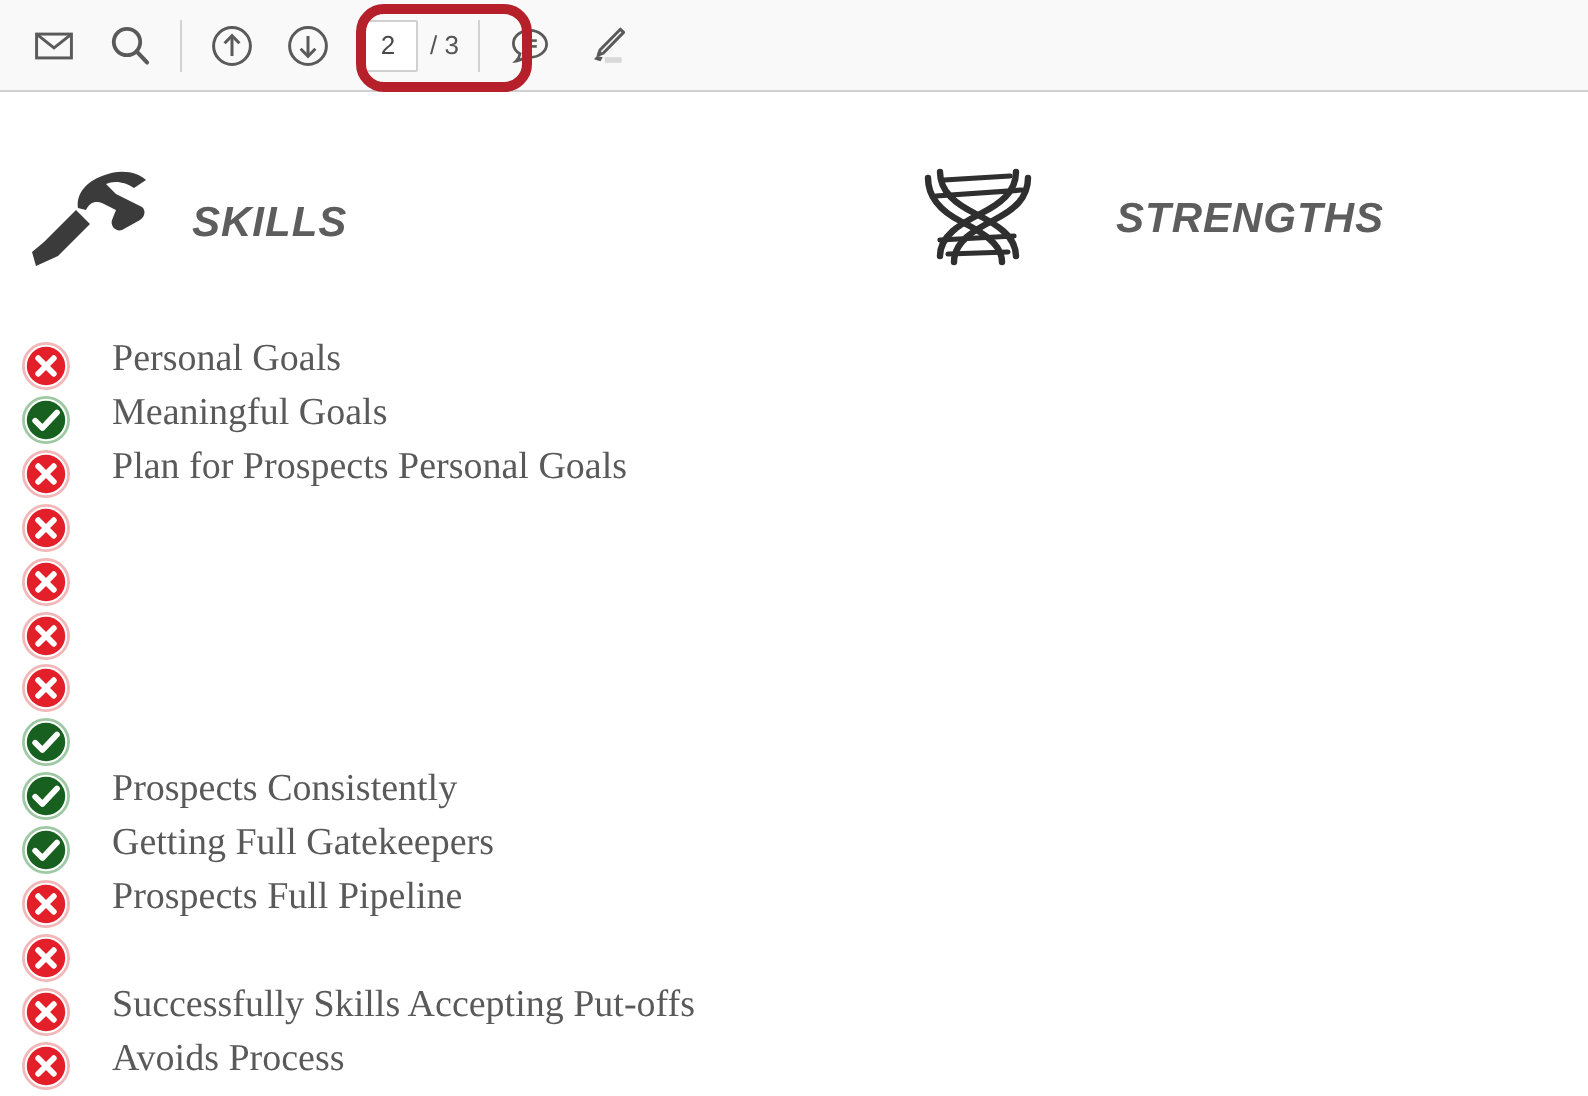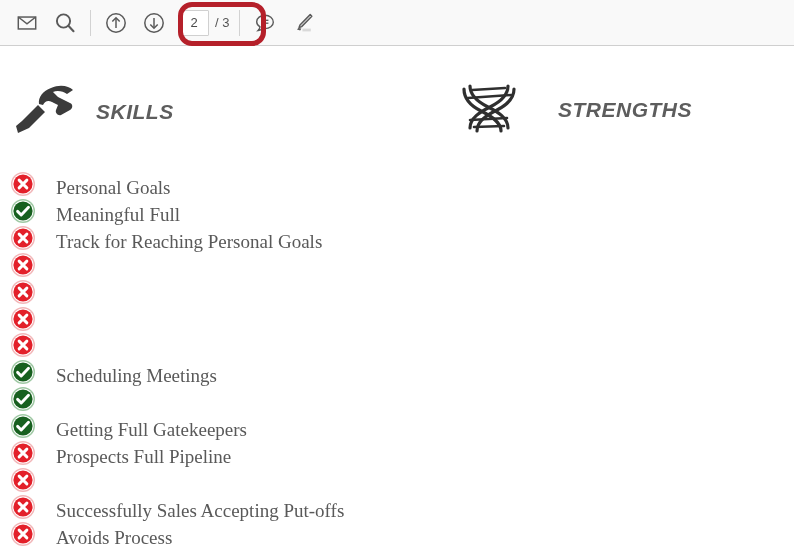--- a/index.html
+++ b/index.html
@@ -57,21 +57,21 @@
   .head-title{
     font-size:30px;font-weight:bold;font-style:italic;
     color:#5d5d5d;letter-spacing:0.5px;margin-left:18px;
     font-variant:small-caps;text-transform:lowercase;
     font-family:"Liberation Sans",sans-serif;white-space:nowrap;
   }
   .head-right .head-title{margin-left:36px;}
 
   .rows{position:absolute;left:0;top:0;width:100%;}
   .row{
-    position:absolute;display:flex;align-items:flex-end;height:27px;
+    position:absolute;display:flex;align-items:flex-start;height:27px;
   }
   .row-left{left:10px;}
   .badge{width:26px;height:26px;flex:0 0 26px;}
   .badge svg{display:block;}
   .row-label{
     margin-left:20px;font-size:19px;color:#595959;
     font-family:"Liberation Serif",serif;white-space:nowrap;line-height:1;
   }
 </style>
 </head>
@@ -178,32 +178,32 @@
           </div>
           <div class="row row-left" style="top: 150.9px;">
             <span class="badge">
               <svg width="26" height="26" viewBox="0 0 26 26">
                 <circle cx="13" cy="13" r="12" fill="#ffffff" opacity="0.9"></circle>
                 <circle cx="13" cy="13" r="11.3" fill="none" stroke="#9fc9a4" stroke-width="1.4"></circle>
                 <circle cx="13" cy="13" r="9.6" fill="#17601f"></circle>
                 <path d="M7.6 13.4 L11.2 17 L18.5 9.3" fill="none" stroke="#ffffff" stroke-width="2.9" stroke-linecap="round" stroke-linejoin="round"></path>
               </svg>
             </span>
-            <span class="row-label">Meaningful Full</span>
+            <span class="row-label">Meaningful Goals</span>
           </div>
           <div class="row row-left" style="top: 177.8px;">
             <span class="badge">
               <svg width="26" height="26" viewBox="0 0 26 26">
                 <circle cx="13" cy="13" r="12" fill="#ffffff" opacity="0.9"></circle>
                 <circle cx="13" cy="13" r="11.3" fill="none" stroke="#f2b7b9" stroke-width="1.4"></circle>
                 <circle cx="13" cy="13" r="9.6" fill="#e3202a"></circle>
                 <path d="M9.1 9.1 L16.9 16.9 M16.9 9.1 L9.1 16.9" stroke="#ffffff" stroke-width="2.9" stroke-linecap="round"></path>
               </svg>
             </span>
-            <span class="row-label">Track for Reaching Personal Goals</span>
+            <span class="row-label">Plan for Prospects Personal Goals</span>
           </div>
           <div class="row row-left" style="top: 204.7px;">
             <span class="badge">
               <svg width="26" height="26" viewBox="0 0 26 26">
                 <circle cx="13" cy="13" r="12" fill="#ffffff" opacity="0.9"></circle>
                 <circle cx="13" cy="13" r="11.3" fill="none" stroke="#f2b7b9" stroke-width="1.4"></circle>
                 <circle cx="13" cy="13" r="9.6" fill="#e3202a"></circle>
                 <path d="M9.1 9.1 L16.9 16.9 M16.9 9.1 L9.1 16.9" stroke="#ffffff" stroke-width="2.9" stroke-linecap="round"></path>
               </svg>
             </span>
@@ -240,31 +240,31 @@
           </div>
           <div class="row row-left" style="top: 312.3px;">
             <span class="badge">
               <svg width="26" height="26" viewBox="0 0 26 26">
                 <circle cx="13" cy="13" r="12" fill="#ffffff" opacity="0.9"></circle>
                 <circle cx="13" cy="13" r="11.3" fill="none" stroke="#9fc9a4" stroke-width="1.4"></circle>
                 <circle cx="13" cy="13" r="9.6" fill="#17601f"></circle>
                 <path d="M7.6 13.4 L11.2 17 L18.5 9.3" fill="none" stroke="#ffffff" stroke-width="2.9" stroke-linecap="round" stroke-linejoin="round"></path>
               </svg>
             </span>
-            <span class="row-label">Scheduling Meetings</span>
           </div>
           <div class="row row-left" style="top: 339.2px;">
             <span class="badge">
               <svg width="26" height="26" viewBox="0 0 26 26">
                 <circle cx="13" cy="13" r="12" fill="#ffffff" opacity="0.9"></circle>
                 <circle cx="13" cy="13" r="11.3" fill="none" stroke="#9fc9a4" stroke-width="1.4"></circle>
                 <circle cx="13" cy="13" r="9.6" fill="#17601f"></circle>
                 <path d="M7.6 13.4 L11.2 17 L18.5 9.3" fill="none" stroke="#ffffff" stroke-width="2.9" stroke-linecap="round" stroke-linejoin="round"></path>
               </svg>
             </span>
+            <span class="row-label">Prospects Consistently</span>
           </div>
           <div class="row row-left" style="top: 366.1px;">
             <span class="badge">
               <svg width="26" height="26" viewBox="0 0 26 26">
                 <circle cx="13" cy="13" r="12" fill="#ffffff" opacity="0.9"></circle>
                 <circle cx="13" cy="13" r="11.3" fill="none" stroke="#9fc9a4" stroke-width="1.4"></circle>
                 <circle cx="13" cy="13" r="9.6" fill="#17601f"></circle>
                 <path d="M7.6 13.4 L11.2 17 L18.5 9.3" fill="none" stroke="#ffffff" stroke-width="2.9" stroke-linecap="round" stroke-linejoin="round"></path>
               </svg>
             </span>
@@ -293,21 +293,21 @@
           </div>
           <div class="row row-left" style="top: 446.8px;">
             <span class="badge">
               <svg width="26" height="26" viewBox="0 0 26 26">
                 <circle cx="13" cy="13" r="12" fill="#ffffff" opacity="0.9"></circle>
                 <circle cx="13" cy="13" r="11.3" fill="none" stroke="#f2b7b9" stroke-width="1.4"></circle>
                 <circle cx="13" cy="13" r="9.6" fill="#e3202a"></circle>
                 <path d="M9.1 9.1 L16.9 16.9 M16.9 9.1 L9.1 16.9" stroke="#ffffff" stroke-width="2.9" stroke-linecap="round"></path>
               </svg>
             </span>
-            <span class="row-label">Successfully Sales Accepting Put-offs</span>
+            <span class="row-label">Successfully Skills Accepting Put-offs</span>
           </div>
           <div class="row row-left" style="top: 473.7px;">
             <span class="badge">
               <svg width="26" height="26" viewBox="0 0 26 26">
                 <circle cx="13" cy="13" r="12" fill="#ffffff" opacity="0.9"></circle>
                 <circle cx="13" cy="13" r="11.3" fill="none" stroke="#f2b7b9" stroke-width="1.4"></circle>
                 <circle cx="13" cy="13" r="9.6" fill="#e3202a"></circle>
                 <path d="M9.1 9.1 L16.9 16.9 M16.9 9.1 L9.1 16.9" stroke="#ffffff" stroke-width="2.9" stroke-linecap="round"></path>
               </svg>
             </span>

